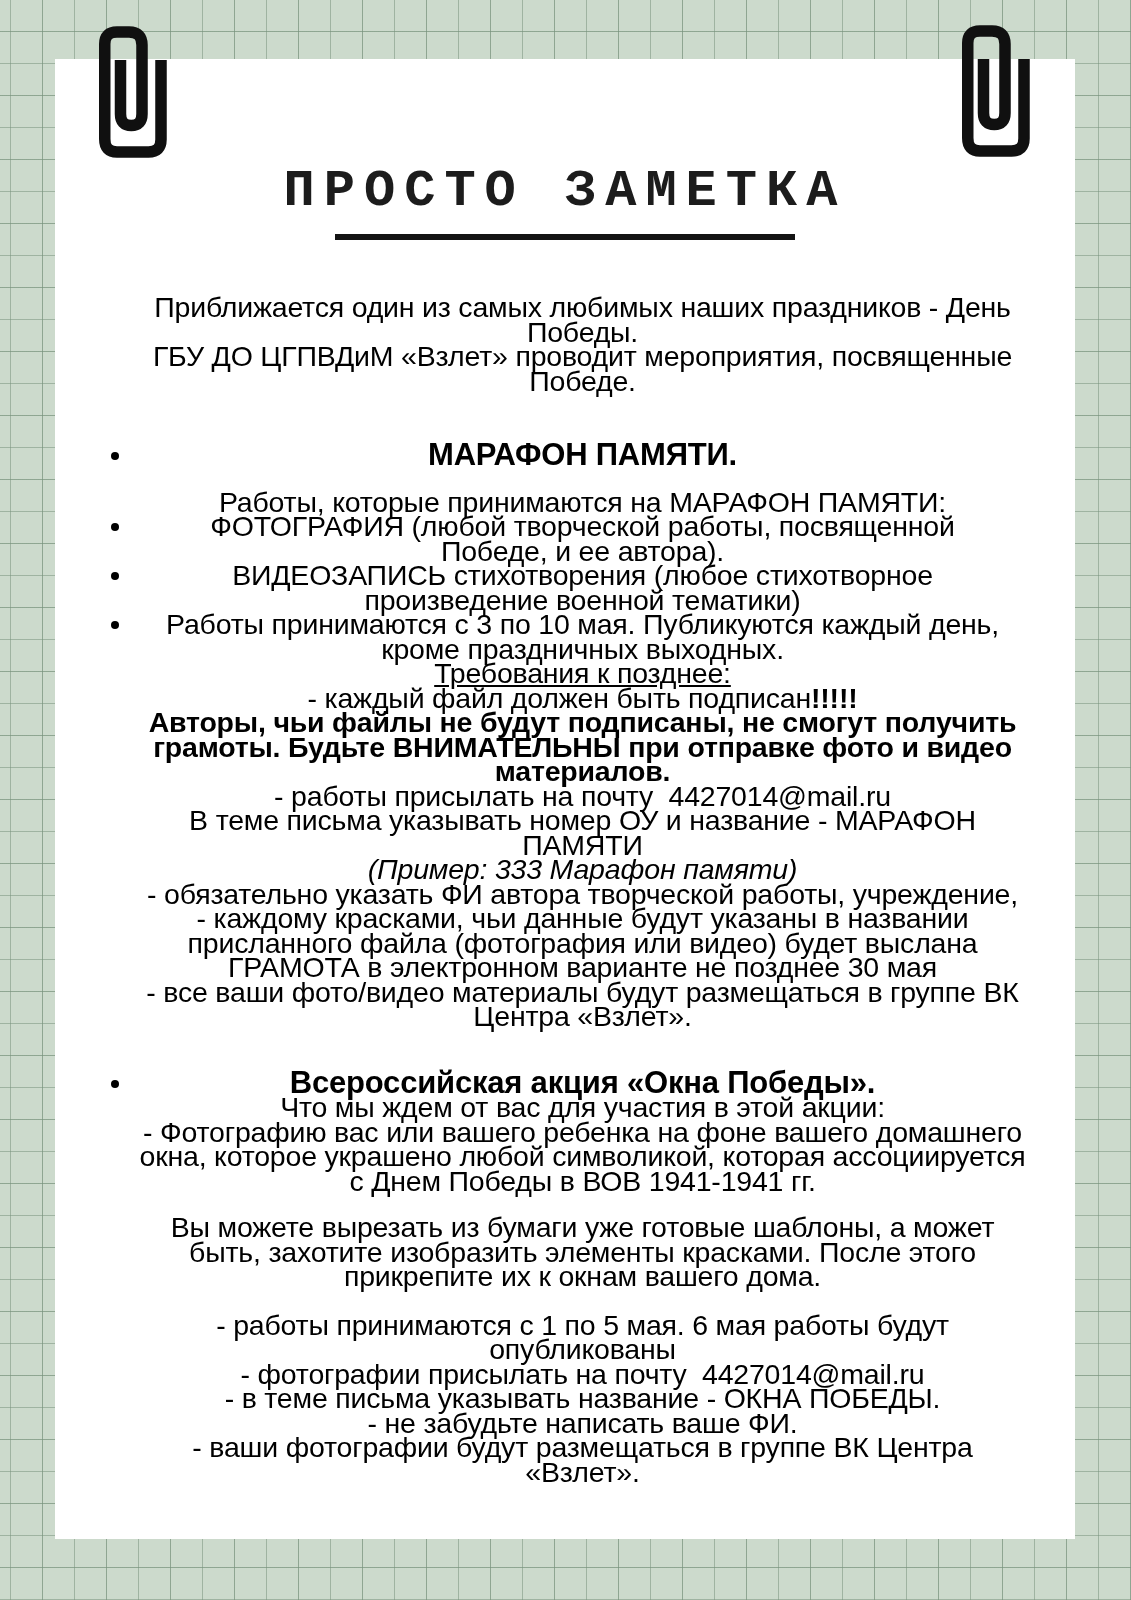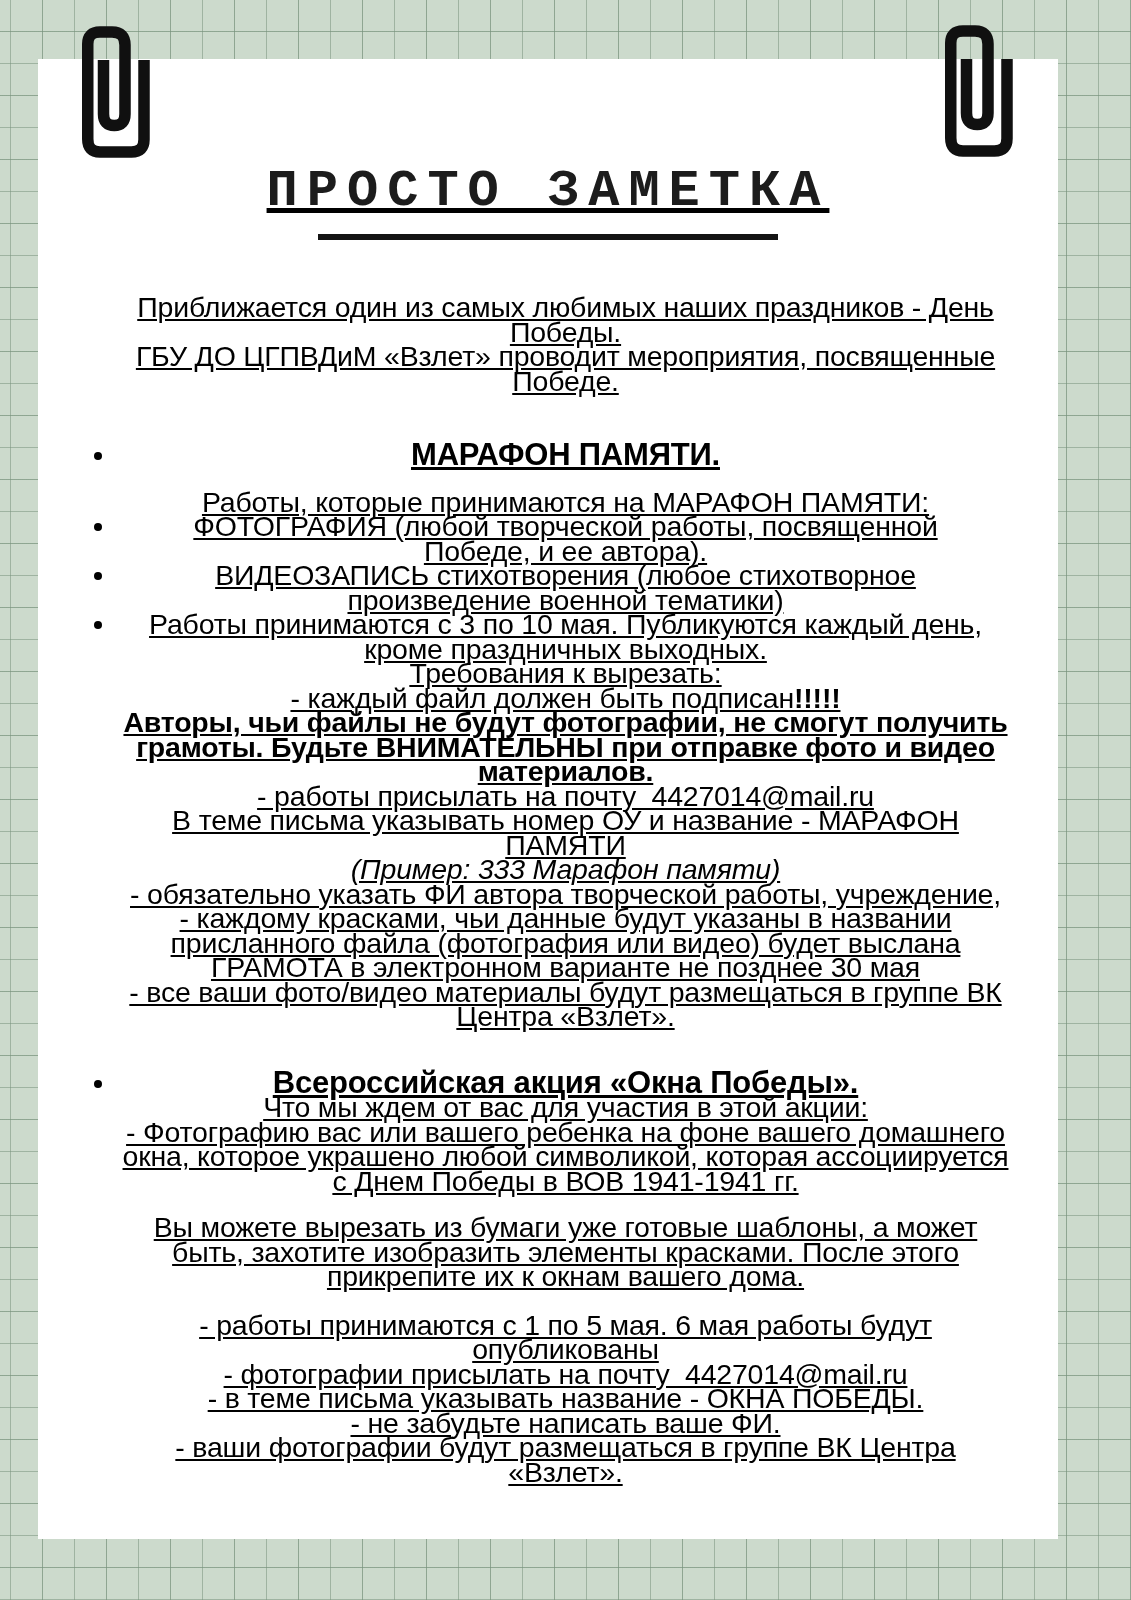--- a/index.html
+++ b/index.html
@@ -14,26 +14,25 @@
       linear-gradient(to bottom, rgba(122,148,126,0.55) 1px, transparent 1px),
       linear-gradient(to right, rgba(100,130,105,0.35) 1px, transparent 1px),
       linear-gradient(to bottom, rgba(100,130,105,0.35) 1px, transparent 1px);
     background-size:32px 32px, 32px 32px, 64px 64px, 64px 64px;
     background-position:10px 31px, 10px 31px, 42px 31px, 42px 31px;
     font-family:"Liberation Sans", sans-serif;
     color:#000;
   }
   #paper{
     position:absolute;
-    left:38px;top:59px;
+    left:55px;top:59px;
     width:1020px;height:1480px;
     background:#ffffff;
     padding:0 30px 0 65px;
     box-sizing:border-box;
-    text-decoration:underline;
   }
   .clip{position:absolute;width:68px;height:132px;}
   #clip-left{left:44px;top:-33px;}
   #clip-right{left:907px;top:-34px;}
   .title-wrap{
     margin:104px -30px 0 -65px;
     text-align:center;
   }
   #note-title{
     font-family:"Liberation Mono","DejaVu Sans Mono",monospace;
@@ -110,23 +109,23 @@
           <div class="line"><span class="bullet"></span><span>МАРАФОН ПАМЯТИ.</span></div>
         </div>
         <div class="block p block-2">
           <div class="line"><span>Работы, которые принимаются на МАРАФОН ПАМЯТИ:</span></div>
           <div class="line"><span class="bullet"></span><span>ФОТОГРАФИЯ (любой творческой работы, посвященной</span></div>
           <div class="line"><span>Победе, и ее автора).</span></div>
           <div class="line"><span class="bullet"></span><span>ВИДЕОЗАПИСЬ стихотворения (любое стихотворное</span></div>
           <div class="line"><span>произведение военной тематики)</span></div>
           <div class="line"><span class="bullet"></span><span>Работы принимаются с 3 по 10 мая. Публикуются каждый день,</span></div>
           <div class="line"><span>кроме праздничных выходных.</span></div>
-          <div class="line"><span class="s-u">Требования к вырезать:</span></div>
+          <div class="line"><span class="s-u">Требования к позднее:</span></div>
           <div class="line"><span>- каждый файл должен быть подписан</span><span class="s-b">!!!!!</span></div>
-          <div class="line"><span class="s-b">Авторы, чьи файлы не будут фотографии, не смогут получить</span></div>
+          <div class="line"><span class="s-b">Авторы, чьи файлы не будут подписаны, не смогут получить</span></div>
           <div class="line"><span class="s-b">грамоты. Будьте ВНИМАТЕЛЬНЫ при отправке фото и видео</span></div>
           <div class="line"><span class="s-b">материалов.</span></div>
           <div class="line"><span>- работы присылать на почту  4427014@mail.ru</span></div>
           <div class="line"><span>В теме письма указывать номер ОУ и название - МАРАФОН</span></div>
           <div class="line"><span>ПАМЯТИ</span></div>
           <div class="line"><span class="s-i">(Пример: 333 Марафон памяти)</span></div>
           <div class="line"><span>- обязательно указать ФИ автора творческой работы, учреждение,</span></div>
           <div class="line"><span>- каждому красками, чьи данные будут указаны в названии</span></div>
           <div class="line"><span>присланного файла (фотография или видео) будет выслана</span></div>
           <div class="line"><span>ГРАМОТА в электронном варианте не позднее 30 мая</span></div>

